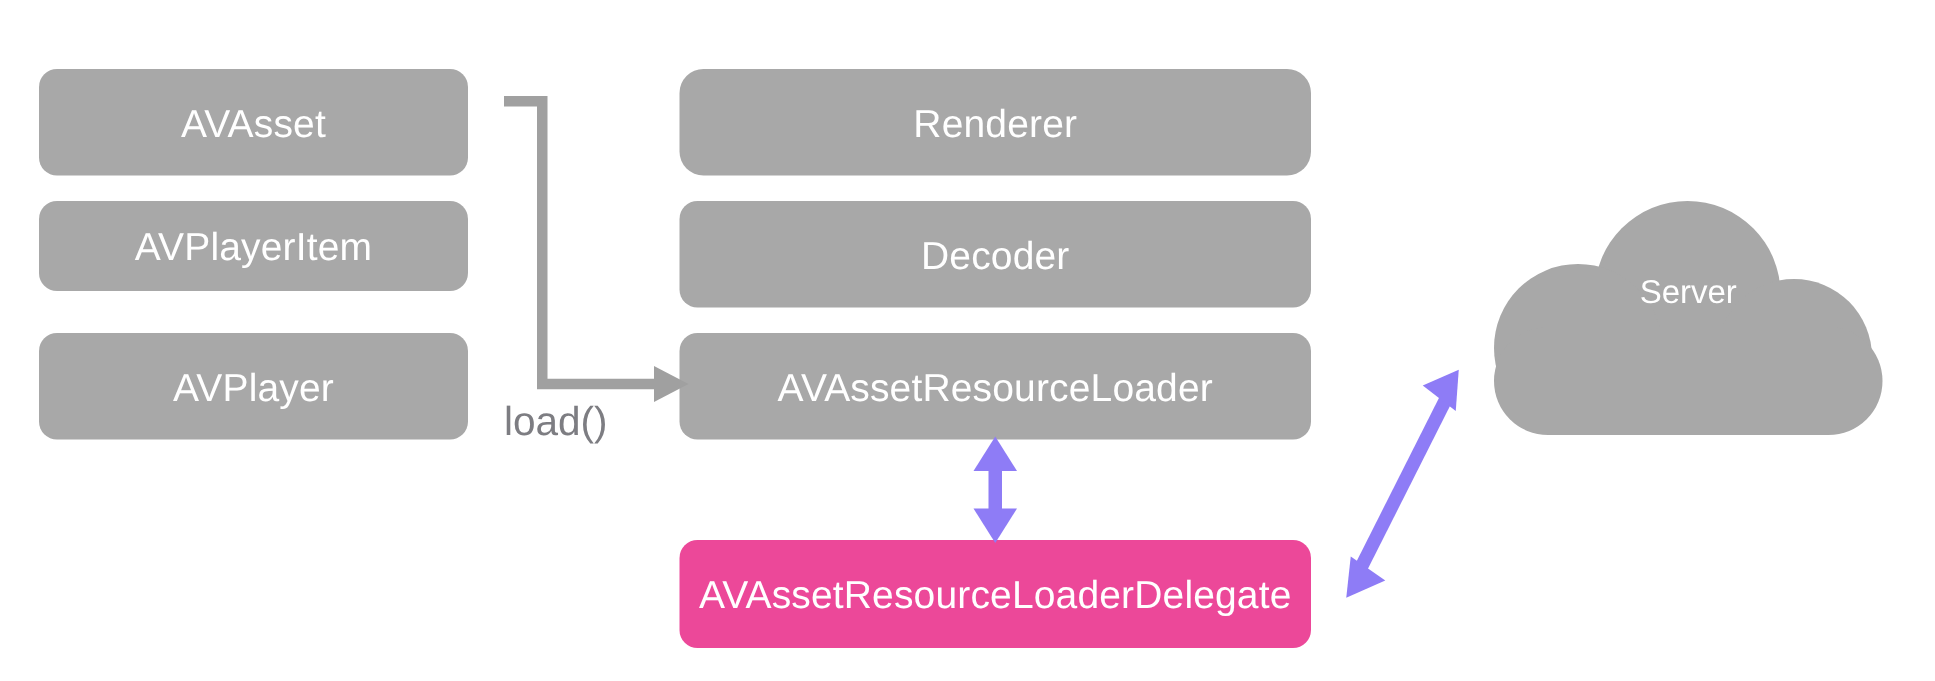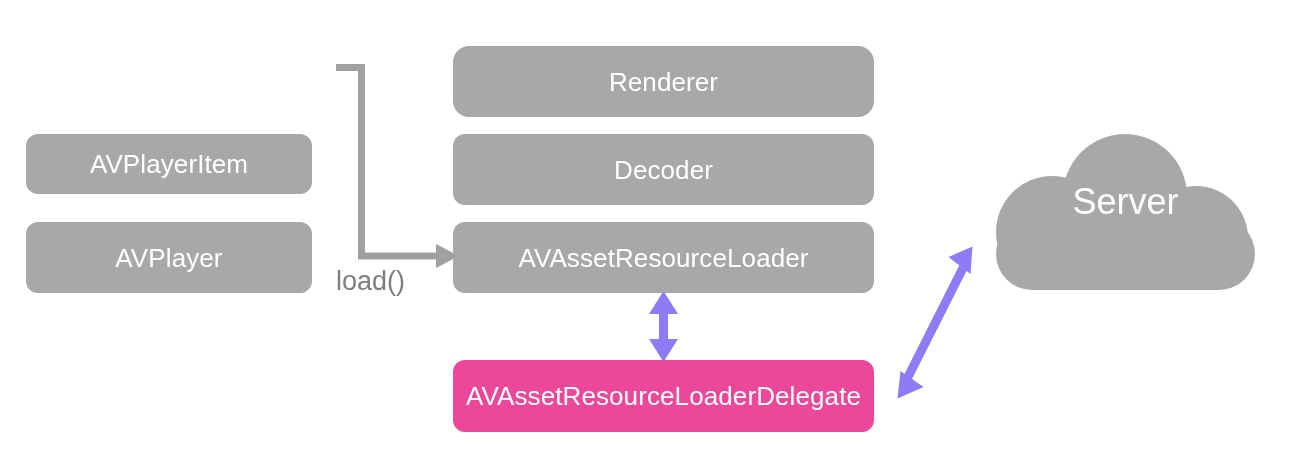--- a/index.html
+++ b/index.html
@@ -66,32 +66,35 @@
     line-height: 1;
     white-space: nowrap;
     user-select: none;
   }
   .cloud-label {
     position: absolute;
     left: 996px;
     top: 184px;
     width: 259px;
     text-align: center;
-    font-size: 36px;
+    font-size: 22px;
     color: #ffffff;
     line-height: 1;
     white-space: nowrap;
     user-select: none;
   }
 </style>
 </head>
 <body>
 
 <div id="canvas">
 
+  <div class="node-box node-gray" id="box-avasset">
+    <span>AVAsset</span>
+  </div>
 
   <div class="node-box node-gray" id="box-avplayeritem">
     <span>AVPlayerItem</span>
   </div>
 
   <div class="node-box node-gray" id="box-avplayer">
     <span>AVPlayer</span>
   </div>
 
   <div class="node-box node-gray" id="box-renderer">

